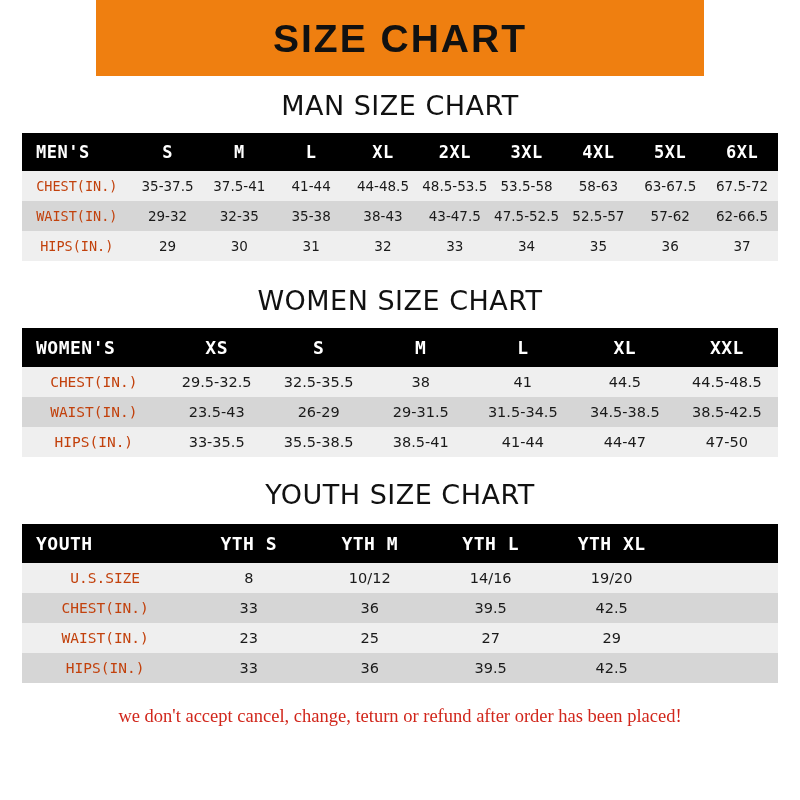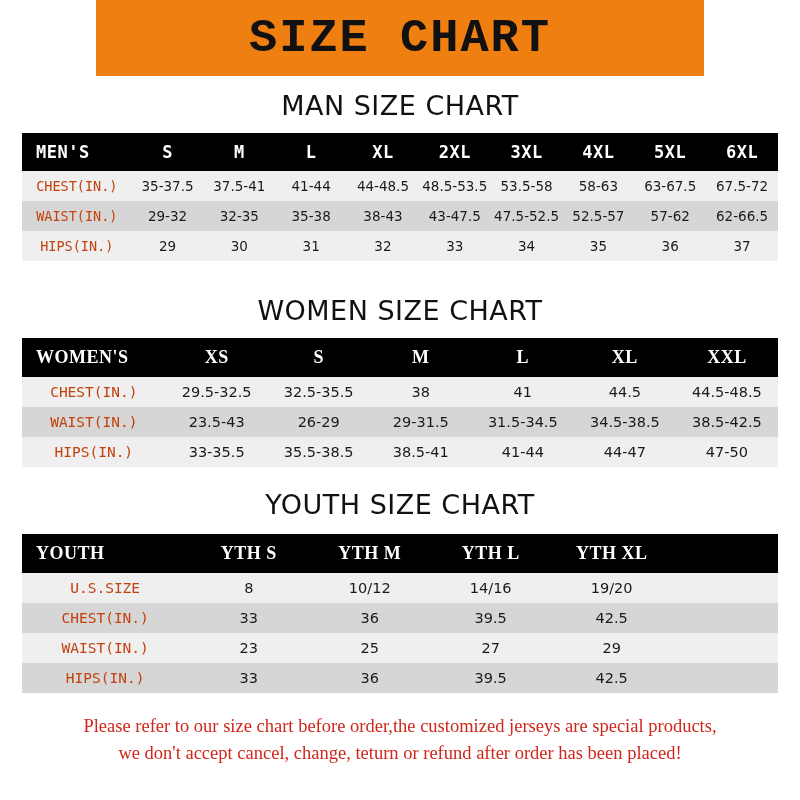--- a/index.html
+++ b/index.html
@@ -36,43 +36,43 @@
     top: 0;
     bottom: 0;
     width: 96px;
     background: #ffffff;
   }
   .header-band::before { left: 0; }
   .header-band::after { right: 0; }
   .header-title {
     position: relative;
     z-index: 2;
-    font-family: Liberation Mono, monospace;
+    font-family: Liberation Sans, sans-serif;
     font-weight: bold;
-    font-size: 47px;
+    font-size: 39px;
     letter-spacing: 2px;
     color: #111111;
     line-height: 1;
   }
 
   .content {
     padding: 0 22px;
     box-sizing: border-box;
   }
 
   .section-title {
     text-align: center;
     font-family: "DejaVu Sans", sans-serif;
     font-weight: normal;
     font-size: 27px;
     color: #111111;
     letter-spacing: 0.5px;
   }
   .t1 { margin-top: 14px; margin-bottom: 12px; }
-  .t2 { margin-top: 34px; margin-bottom: 12px; }
+  .t2 { margin-top: 24px; margin-bottom: 12px; }
   .t3 { margin-top: 22px; margin-bottom: 14px; }
 
   table.size-table {
     width: 100%;
     border-collapse: collapse;
     table-layout: fixed;
   }
   table.size-table td, table.size-table th {
     text-align: center;
     vertical-align: middle;
@@ -109,21 +109,21 @@
     color: #c2410c;
     text-align: center;
   }
   .size-table tbody tr.light { background: #efefef; }
   .size-table tbody tr.dark  { background: #d6d6d6; }
 
   
   .women .size-table tbody td,
   .youth .size-table tbody td { font-size: 14.5px; }
   .women .size-table thead th,
-  .youth .size-table thead th { font-size: 18px; font-family: Liberation Serif, serif; }
+  .youth .size-table thead th { font-size: 18px; }
 
   .footer-note {
     margin-top: 20px;
     padding: 0 14px;
     text-align: center;
     color: #d1261b;
     font-family: "Liberation Serif", serif;
     font-size: 18.5px;
     line-height: 1.45;
   }
@@ -317,18 +317,17 @@
             <td>36</td>
             <td>39.5</td>
             <td>42.5</td>
             <td></td>
           </tr>
         </tbody>
       </table>
     </div>
 
     <div class="footer-note">
-      <span class="line">Please refer to our size chart before order,the customized jerseys are special products,</span>
       <span class="line">we don't accept cancel, change, teturn or refund after order has been placed!</span>
     </div>
 
   </div>
 </div>
 
 </body></html>

